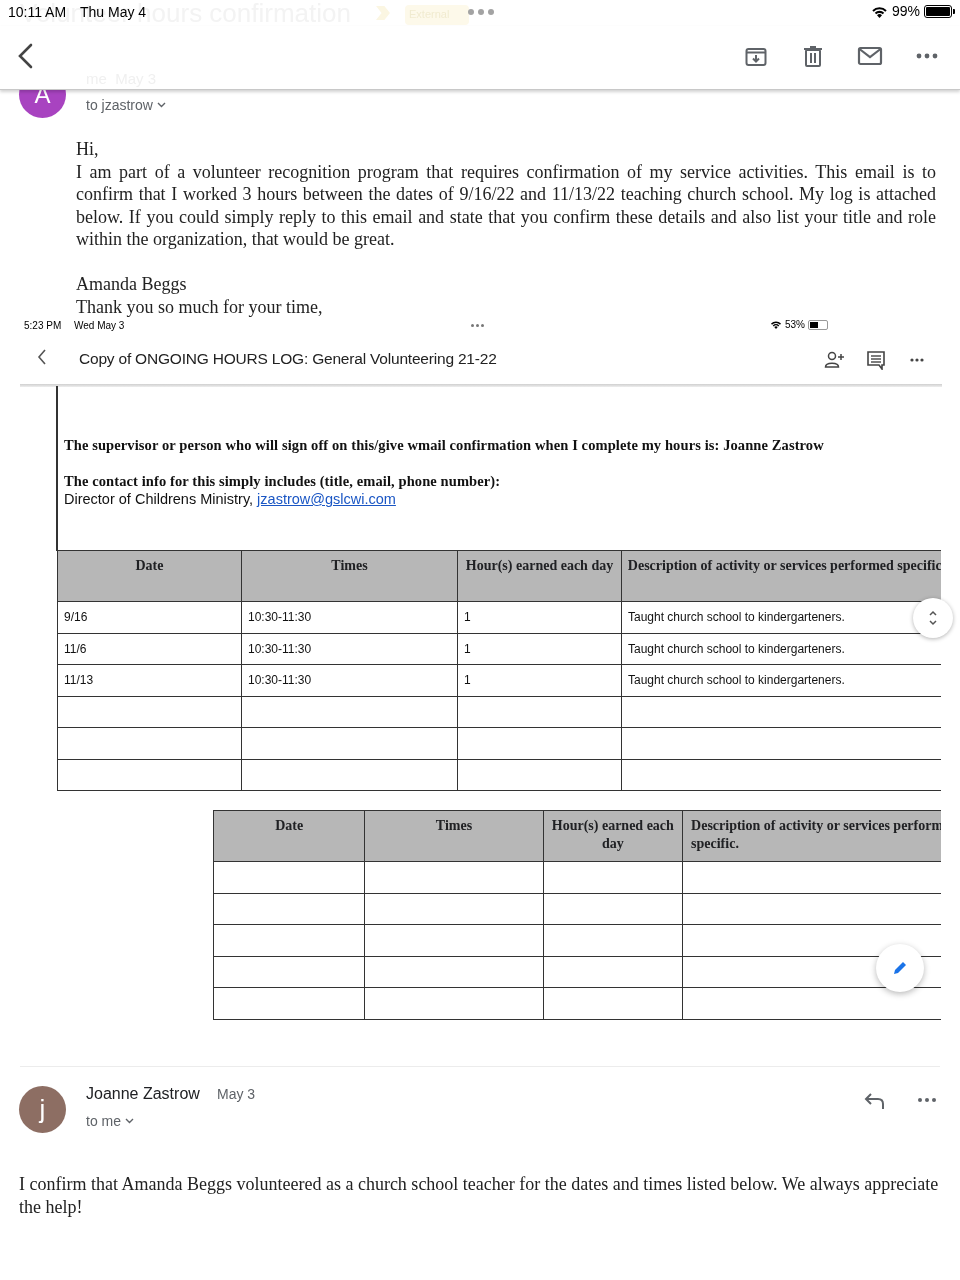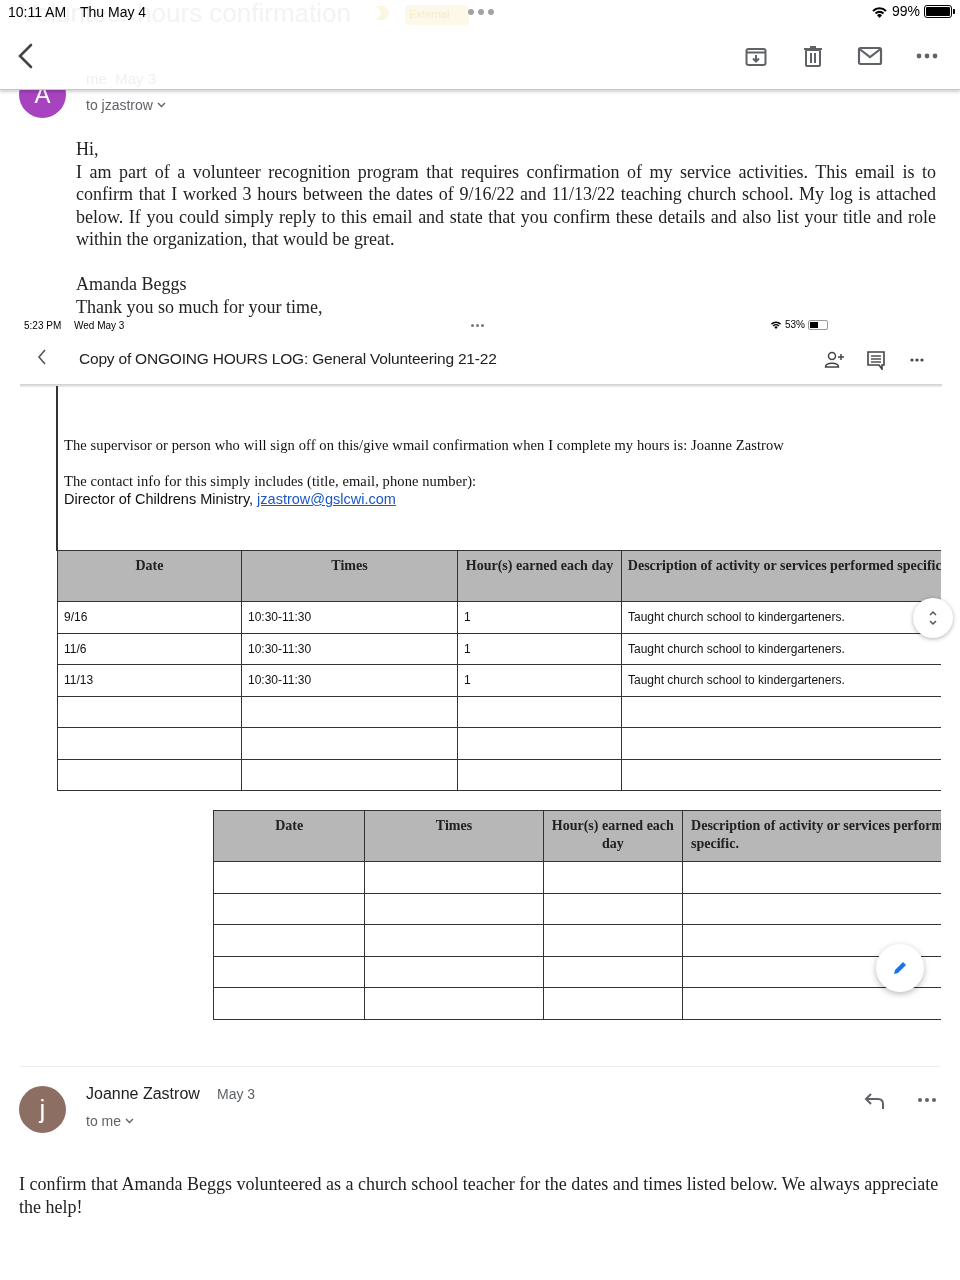--- a/index.html
+++ b/index.html
@@ -48,21 +48,21 @@
   .inner-battery .fill { height: 100%; background: #000; }
 
   .doc-header { position: absolute; left: 0; top: 340px; width: 817px; height: 40px; }
   .doc-back { position: absolute; left: 36px; top: 8px; font-size: 20px; color: #555; cursor: pointer; }
   .doc-title { position: absolute; left: 79px; top: 10px; font-size: 15.5px; color: #222; letter-spacing: -0.2px; }
   .doc-icon { position: absolute; top: 8px; cursor: pointer; display: flex; align-items: center; justify-content: center; width: 24px; height: 24px; }
   .doc-divider { position: absolute; left: 20px; top: 384px; width: 922px; height: 3px; background: linear-gradient(#cfcfcf, #eeeeee); }
 
   .sheet-left-border { position: absolute; left: 56px; top: 386px; width: 1.5px; height: 165px; background: #333; }
   .sheet-line { position: absolute; left: 64px; font-size: 14.5px; color: #111; white-space: nowrap; }
-  .sheet-bold { font-family: "Liberation Serif", serif; font-weight: normal; font-size: 14.5px; letter-spacing: 0.1px; }
+  .sheet-bold { font-family: "Liberation Serif", serif; font-weight: bold; font-size: 14.5px; letter-spacing: 0.1px; }
   .sheet-link { color: #1a56c4; text-decoration: underline; cursor: pointer; }
 
   table.log { position: absolute; border-collapse: collapse; table-layout: fixed; }
   table.log th, table.log td { border: 1.5px solid #333; overflow: hidden; white-space: nowrap; }
   table.log th { background: #b7b7b7; font-family: "Liberation Serif", serif; font-weight: bold; font-size: 14px; line-height: 18px; text-align: center; vertical-align: top; padding-top: 6px; white-space: normal; }
   table.log td { height: 31.5px; font-size: 12px; padding-left: 6px; color: #111; }
   .log1 { left: 57px; top: 550px; }
   .log2 { left: 213px; top: 810px; }
   .clip-right { position: absolute; left: 941px; top: 540px; width: 19px; height: 480px; background: #fff; z-index: 2; }
 

